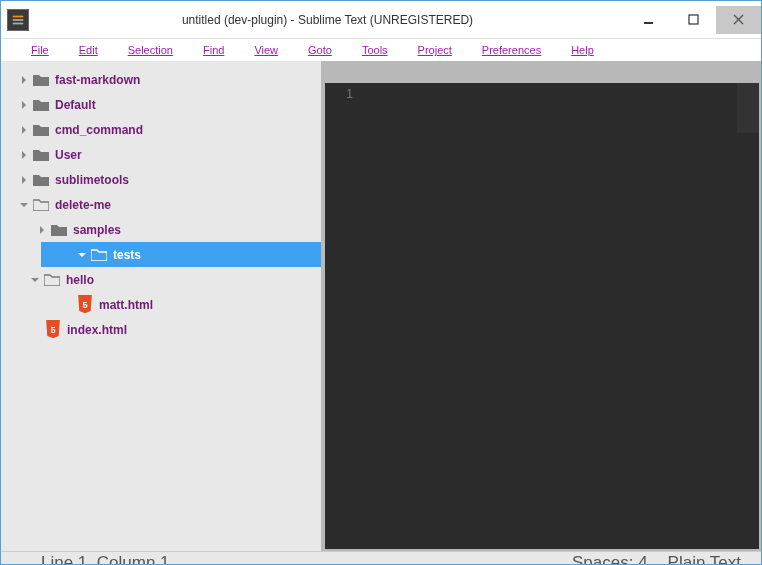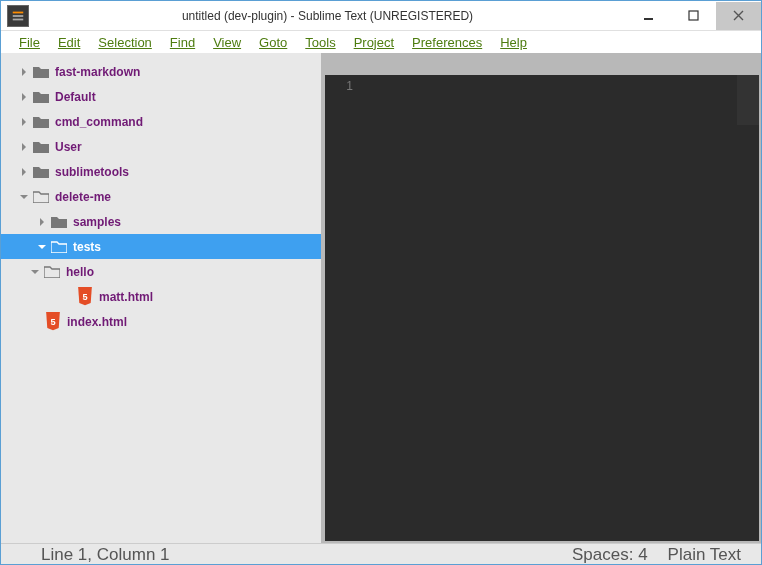--- a/index.html
+++ b/index.html
@@ -1,33 +1,33 @@
 <!DOCTYPE html>
 <html><head>
 <meta charset="utf-8">
 <style>
 * { margin: 0; padding: 0; box-sizing: border-box; font-family: "Segoe UI", Tahoma, sans-serif; }
 body { width: 762px; height: 565px; background: #fff; overflow: hidden; border: 1px solid #5a9fd4; }
-.titlebar { height: 30px; background: #fff; display: flex; align-items: center; border-bottom: 1px solid #e0e0e0; }
+.titlebar { height: 38px; background: #fff; display: flex; align-items: center; border-bottom: 1px solid #e0e0e0; }
 .titlebar-icon { width: 22px; height: 22px; margin-left: 6px; background: #3a3a3a; border: 1px solid #666; display:flex; align-items:center; justify-content:center; }
 .titlebar-icon svg { width:14px; height:14px; }
 .titlebar-title { flex: 1; text-align: center; font-size: 12px; color: #333; }
 .titlebar-btns { display: flex; }
 .titlebar-btn { width: 45px; height: 28px; display:flex; align-items:center; justify-content:center; }
 .titlebar-btn.close { background:#c8c8c8; }
 .titlebar-btn svg { width:11px; height:11px; }
 .menubar { height: 22px; background: #fff; display:flex; align-items:center; padding: 0 10px; gap: 2px; }
-.menubar-item { font-size: 13px; color: #4d7c0f; padding: 2px 8px; }
+.menubar-item { font-size: 11px; color: #a21caf; padding: 2px 8px; margin-left: 12px; }
 .menubar-item span.u { text-decoration: underline; }
 .workspace { display:flex; height: 490px; background:#e8e8e8; }
 .sidebar { width: 320px; background:#e8e8e8; padding-top:6px; }
 .sidebar-hdr { font-size:11px; color:#888; font-weight:bold; padding: 4px 12px 6px; letter-spacing:0.3px; }
 .tree { font-size:12px; }
 .tree-row { display:flex; align-items:center; height:25px; color:#701a75; font-weight:bold; cursor:default; }
-.tree-row.sel { background:#3ea0f0; color:#fff; }
+.tree-row.sel { background:#3ea0f0; color:#fff;margin-left:40px; }
 .arrow { width:10px; display:inline-flex; justify-content:center; margin-right:4px; }
 .arrow svg { width:8px; height:8px; }
 .ficon { width:16px; height:14px; margin-right:6px; display:inline-flex; align-items:center; justify-content:center; }
 .editor { flex:1; background:#b8b8b8; position:relative; padding:2px 2px 2px 4px;}
 .tabstrip { height:20px; }
 .edbody { background:#2b2b2b; height:466px; position:relative; display:flex; }
 .gutter { width:36px; background:#2b2b2b; text-align:right; padding:4px 8px 0 0; color:#777; font-family: Consolas, monospace; font-size:12px;}
 .minimap { position:absolute; right:0; top:0; width:22px; height:50px; background:#333; }
 .statusbar { height:22px; background:#e8e8e8; border-top:1px solid #ccc; display:flex; align-items:center; font-size:17px; color:#555; padding:0 10px; }
 .statusbar .spacer{ flex:1; }

